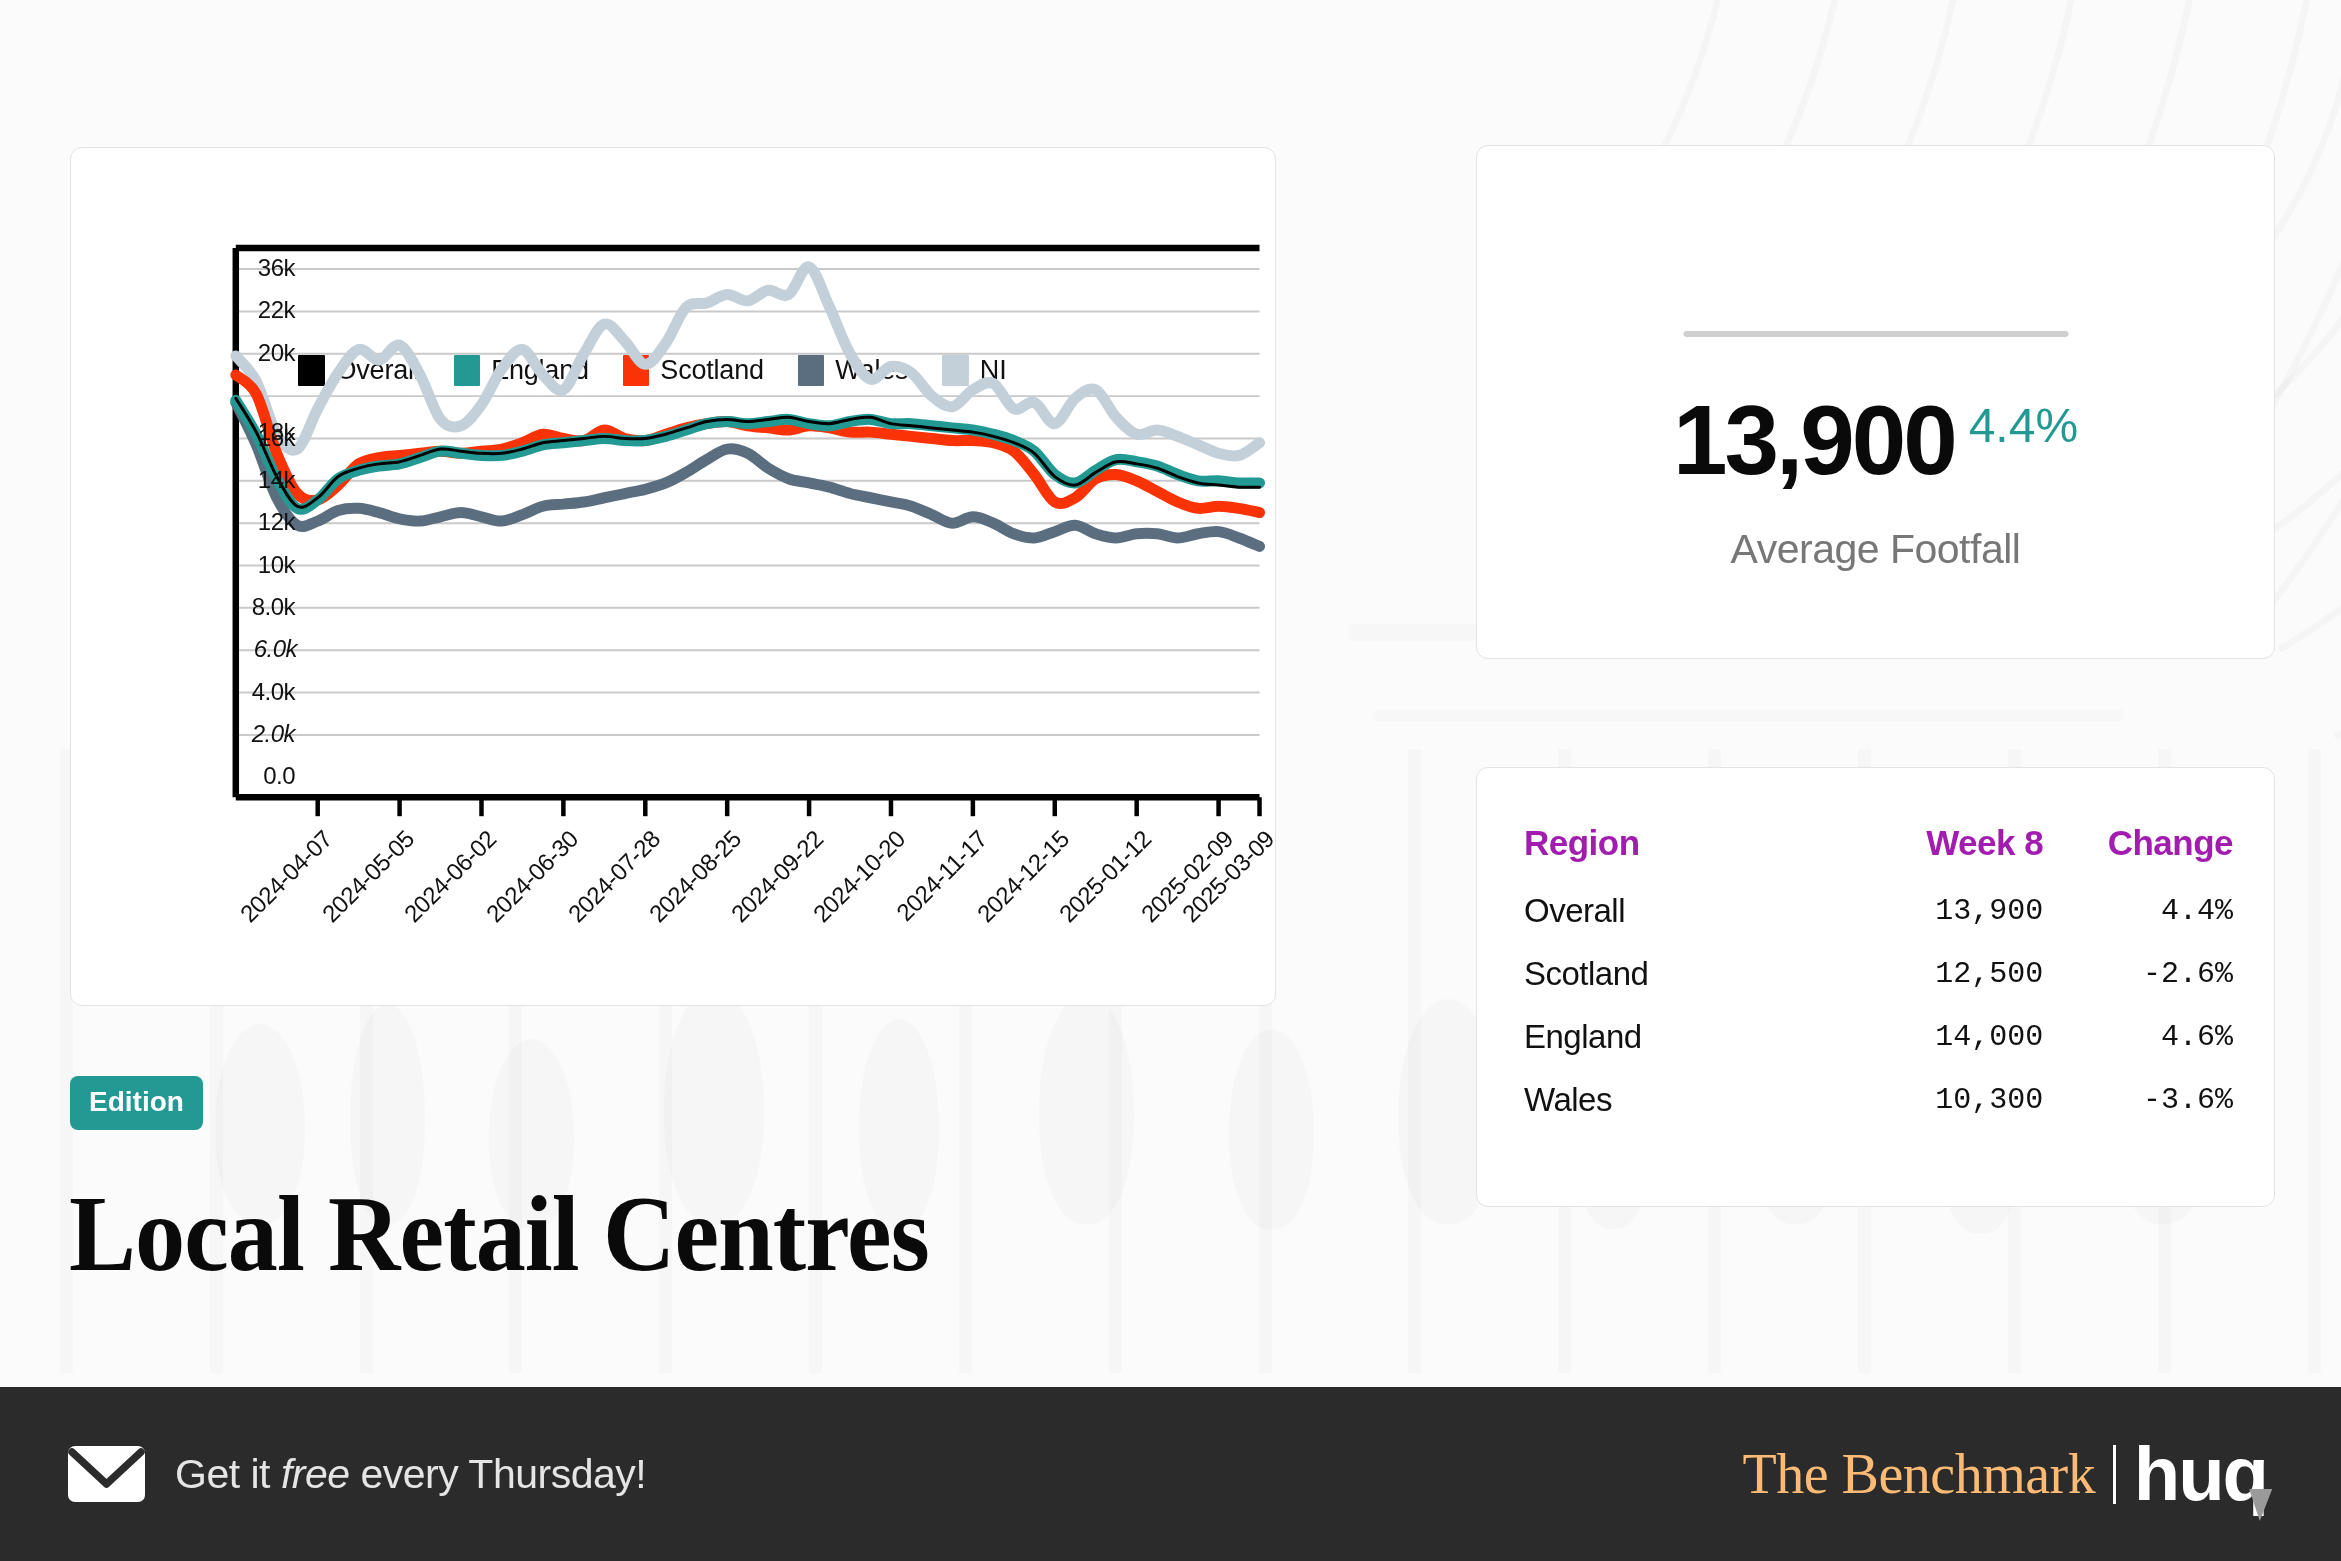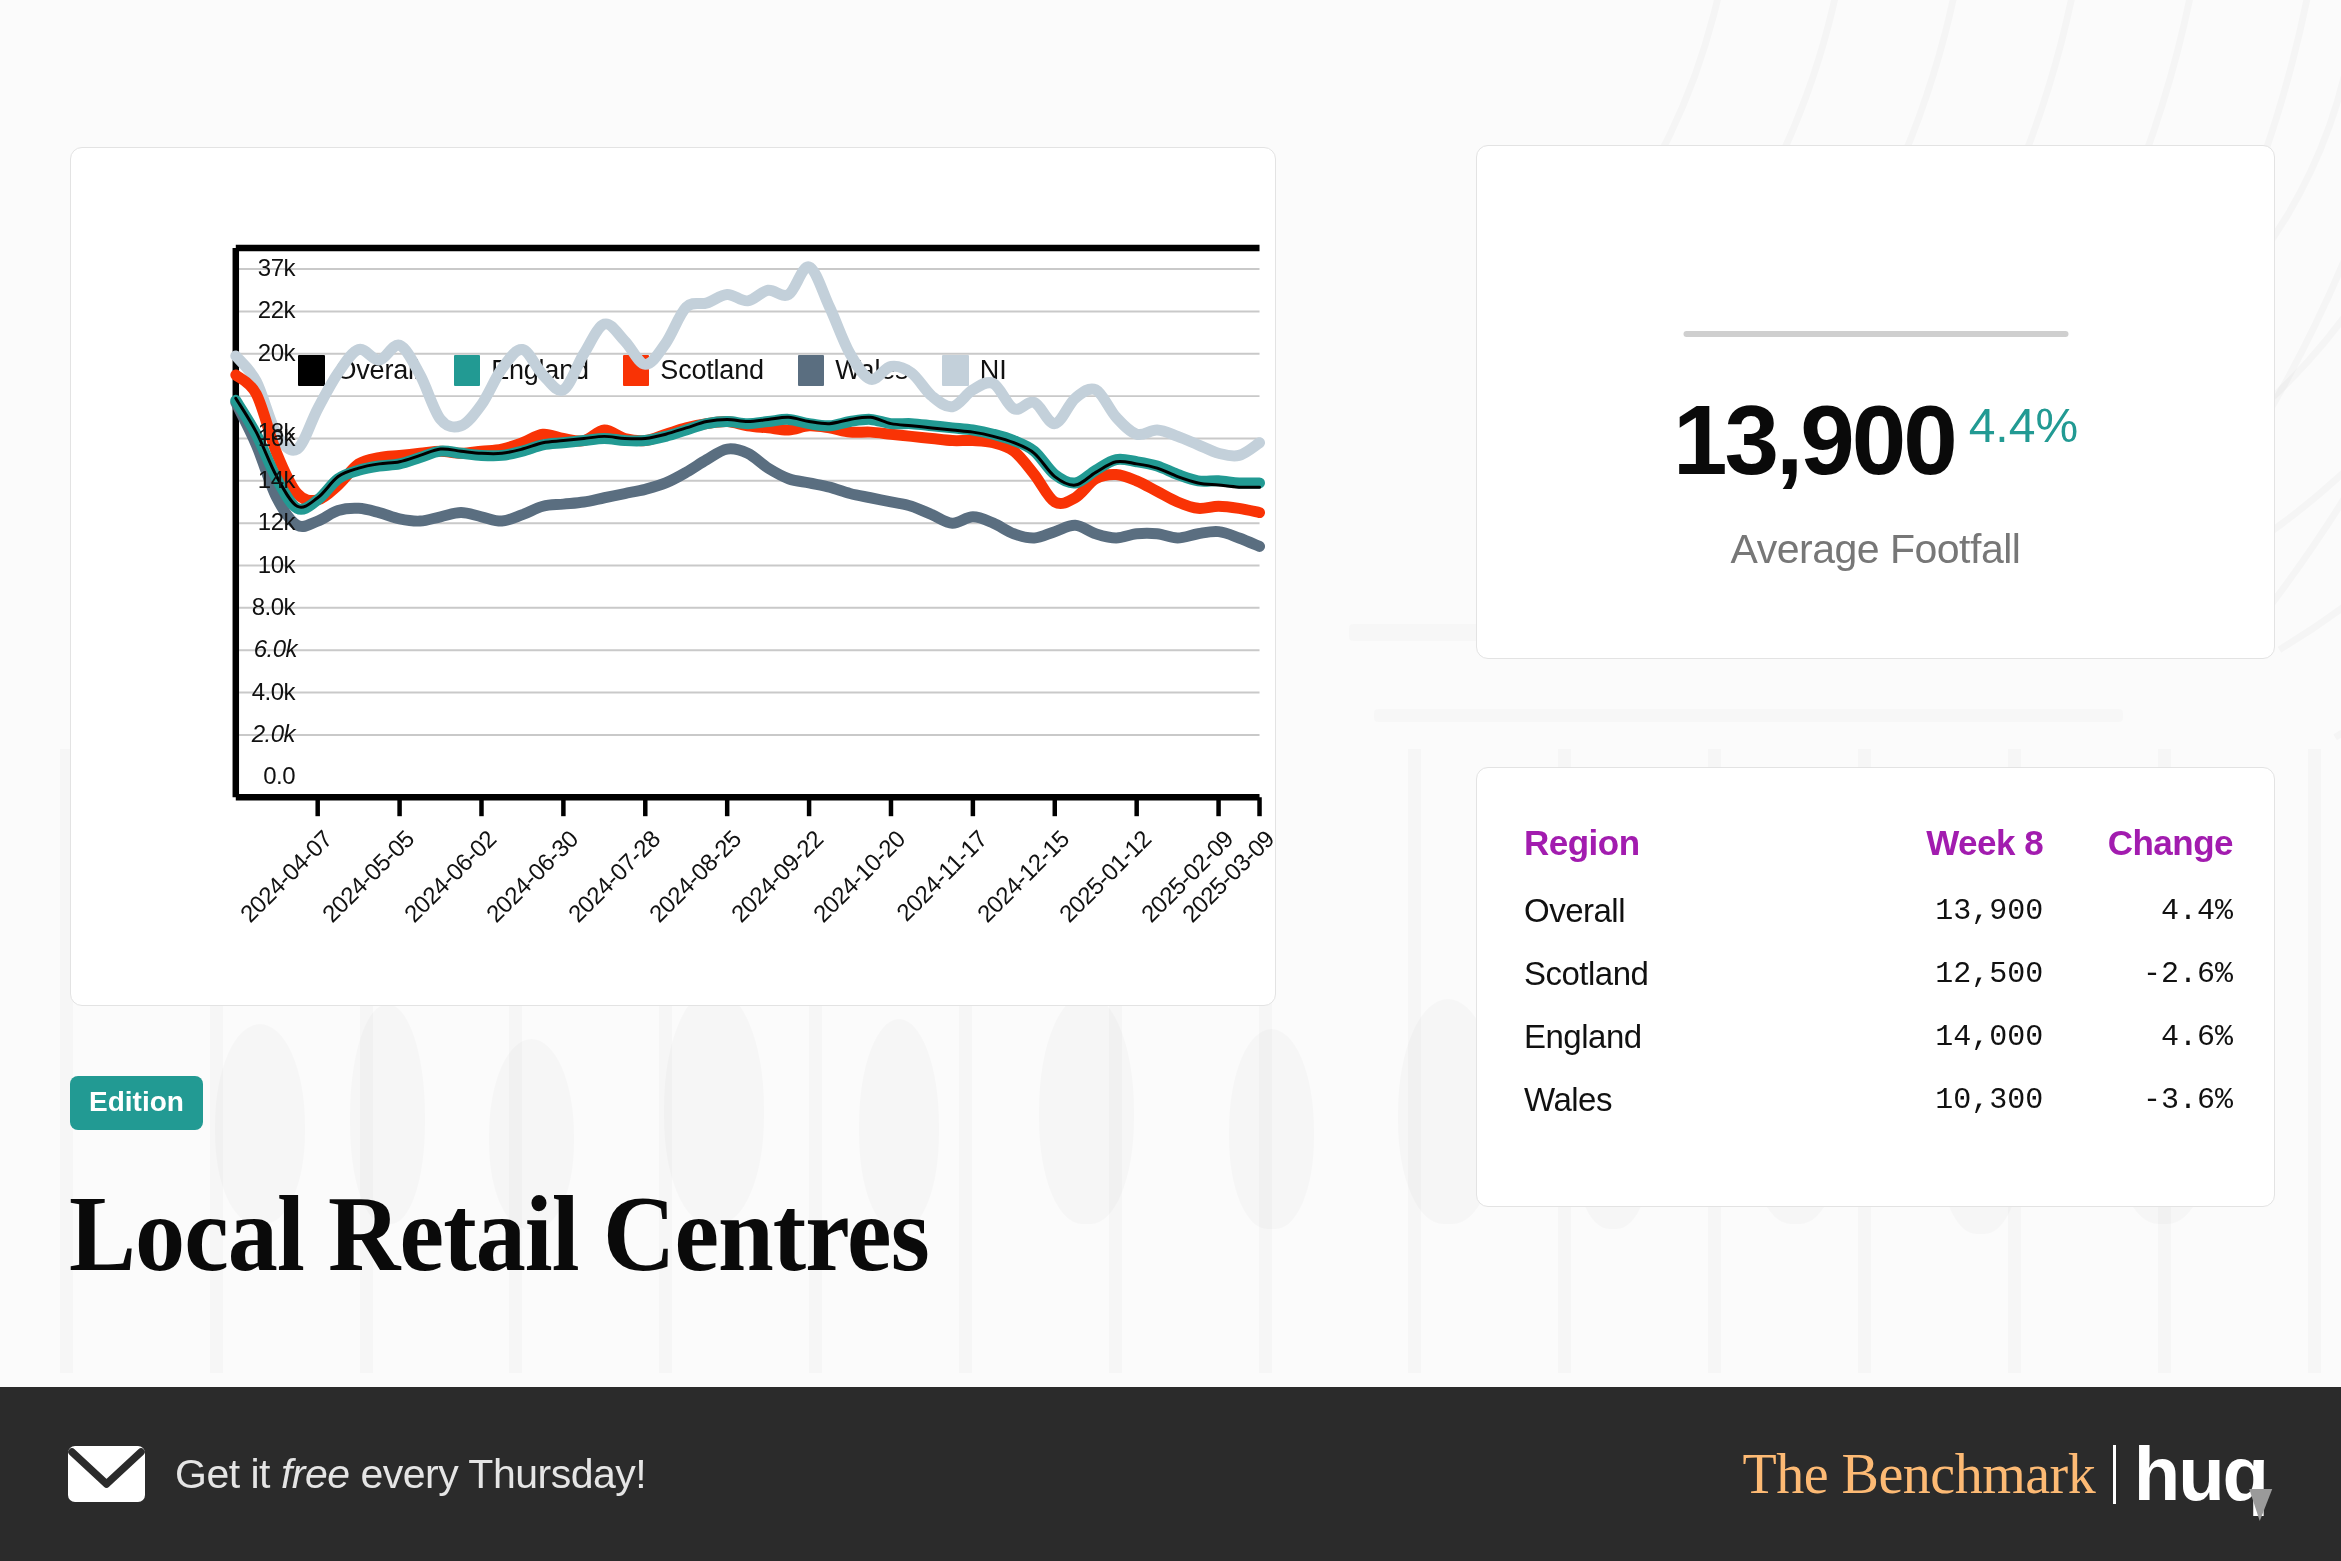--- a/index.html
+++ b/index.html
@@ -321,21 +321,21 @@
             <line x1="1970" y1="1300" x2="1970" y2="1338" stroke="#000" stroke-width="9"></line>
             <line x1="2134" y1="1300" x2="2134" y2="1338" stroke="#000" stroke-width="9"></line>
             <line x1="2298" y1="1300" x2="2298" y2="1338" stroke="#000" stroke-width="9"></line>
             <line x1="2380" y1="1300" x2="2380" y2="1338" stroke="#000" stroke-width="9"></line>
             <path d="M 330.0 416.2 C 336.8 424.7, 357.3 441.0, 371.0 467.1 C 384.7 493.3, 398.3 550.5, 412.0 573.1 C 425.7 595.7, 439.3 611.3, 453.0 602.8 C 466.7 594.3, 480.3 547.7, 494.0 522.2 C 507.7 496.8, 521.3 469.9, 535.0 450.2 C 548.7 430.4, 562.3 407.8, 576.0 403.5 C 589.7 399.3, 603.3 426.1, 617.0 424.7 C 630.7 423.3, 644.3 390.1, 658.0 395.0 C 671.7 400.0, 685.3 429.7, 699.0 454.4 C 712.7 479.1, 726.3 526.5, 740.0 543.4 C 753.7 560.4, 767.3 561.1, 781.0 556.2 C 794.7 551.2, 808.3 532.8, 822.0 513.8 C 835.7 494.7, 849.3 460.1, 863.0 441.7 C 876.7 423.3, 890.3 401.4, 904.0 403.5 C 917.7 405.6, 931.3 441.0, 945.0 454.4 C 958.7 467.8, 972.3 491.1, 986.0 484.1 C 999.7 477.0, 1013.3 433.9, 1027.0 412.0 C 1040.7 390.1, 1054.3 356.9, 1068.0 352.6 C 1081.7 348.4, 1095.3 373.1, 1109.0 386.6 C 1122.7 400.0, 1136.3 432.5, 1150.0 433.2 C 1163.7 433.9, 1177.3 409.9, 1191.0 390.8 C 1204.7 371.7, 1218.3 332.1, 1232.0 318.7 C 1245.7 305.3, 1259.3 314.5, 1273.0 310.2 C 1286.7 306.0, 1300.3 294.0, 1314.0 293.3 C 1327.7 292.6, 1341.3 307.4, 1355.0 306.0 C 1368.7 304.6, 1382.3 286.9, 1396.0 284.8 C 1409.7 282.7, 1423.3 301.1, 1437.0 293.3 C 1450.7 285.5, 1464.3 233.9, 1478.0 238.2 C 1491.7 242.4, 1505.3 289.7, 1519.0 318.7 C 1532.7 347.7, 1546.3 388.0, 1560.0 412.0 C 1573.7 436.0, 1587.3 458.6, 1601.0 462.9 C 1614.7 467.1, 1628.3 439.6, 1642.0 437.4 C 1655.7 435.3, 1669.3 440.3, 1683.0 450.2 C 1696.7 460.1, 1710.3 485.5, 1724.0 496.8 C 1737.7 508.1, 1751.3 520.1, 1765.0 518.0 C 1778.7 515.9, 1792.3 491.9, 1806.0 484.1 C 1819.7 476.3, 1833.3 465.0, 1847.0 471.4 C 1860.7 477.7, 1874.3 515.9, 1888.0 522.2 C 1901.7 528.6, 1915.3 504.6, 1929.0 509.5 C 1942.7 514.5, 1956.3 553.3, 1970.0 551.9 C 1983.7 550.5, 1997.3 512.3, 2011.0 501.0 C 2024.7 489.7, 2038.3 477.7, 2052.0 484.1 C 2065.7 490.4, 2079.3 524.4, 2093.0 539.2 C 2106.7 554.0, 2120.3 568.9, 2134.0 573.1 C 2147.7 577.4, 2161.3 563.9, 2175.0 564.6 C 2188.7 565.3, 2202.3 572.4, 2216.0 577.4 C 2229.7 582.3, 2243.3 588.7, 2257.0 594.3 C 2270.7 600.0, 2284.3 607.7, 2298.0 611.3 C 2311.7 614.8, 2325.3 619.1, 2339.0 615.5 C 2352.7 612.0, 2373.2 594.3, 2380.0 590.1" fill="none" stroke="#c3d0da" stroke-width="22" stroke-linecap="round" stroke-linejoin="round"></path>
             <path d="M 330.0 509.5 C 336.8 523.7, 357.3 562.5, 371.0 594.3 C 384.7 626.1, 398.3 673.5, 412.0 700.3 C 425.7 727.2, 439.3 747.7, 453.0 755.4 C 466.7 763.2, 480.3 751.9, 494.0 747.0 C 507.7 742.0, 521.3 730.0, 535.0 725.8 C 548.7 721.5, 562.3 720.8, 576.0 721.5 C 589.7 722.2, 603.3 726.5, 617.0 730.0 C 630.7 733.5, 644.3 739.9, 658.0 742.7 C 671.7 745.5, 685.3 747.7, 699.0 747.0 C 712.7 746.3, 726.3 741.3, 740.0 738.5 C 753.7 735.7, 767.3 730.0, 781.0 730.0 C 794.7 730.0, 808.3 735.7, 822.0 738.5 C 835.7 741.3, 849.3 747.7, 863.0 747.0 C 876.7 746.3, 890.3 739.2, 904.0 734.2 C 917.7 729.3, 931.3 720.8, 945.0 717.3 C 958.7 713.7, 972.3 714.5, 986.0 713.0 C 999.7 711.6, 1013.3 710.9, 1027.0 708.8 C 1040.7 706.7, 1054.3 703.1, 1068.0 700.3 C 1081.7 697.5, 1095.3 694.7, 1109.0 691.8 C 1122.7 689.0, 1136.3 686.9, 1150.0 683.4 C 1163.7 679.8, 1177.3 676.3, 1191.0 670.6 C 1204.7 665.0, 1218.3 657.2, 1232.0 649.4 C 1245.7 641.7, 1259.3 631.8, 1273.0 624.0 C 1286.7 616.2, 1300.3 604.9, 1314.0 602.8 C 1327.7 600.7, 1341.3 604.9, 1355.0 611.3 C 1368.7 617.6, 1382.3 632.5, 1396.0 641.0 C 1409.7 649.4, 1423.3 657.2, 1437.0 662.2 C 1450.7 667.1, 1464.3 667.8, 1478.0 670.6 C 1491.7 673.5, 1505.3 675.6, 1519.0 679.1 C 1532.7 682.7, 1546.3 688.3, 1560.0 691.8 C 1573.7 695.4, 1587.3 697.5, 1601.0 700.3 C 1614.7 703.1, 1628.3 706.0, 1642.0 708.8 C 1655.7 711.6, 1669.3 713.0, 1683.0 717.3 C 1696.7 721.5, 1710.3 728.6, 1724.0 734.2 C 1737.7 739.9, 1751.3 750.5, 1765.0 751.2 C 1778.7 751.9, 1792.3 738.5, 1806.0 738.5 C 1819.7 738.5, 1833.3 745.5, 1847.0 751.2 C 1860.7 756.9, 1874.3 767.5, 1888.0 772.4 C 1901.7 777.3, 1915.3 781.6, 1929.0 780.9 C 1942.7 780.2, 1956.3 772.4, 1970.0 768.2 C 1983.7 763.9, 1997.3 754.7, 2011.0 755.4 C 2024.7 756.1, 2038.3 768.2, 2052.0 772.4 C 2065.7 776.6, 2079.3 780.9, 2093.0 780.9 C 2106.7 780.9, 2120.3 773.8, 2134.0 772.4 C 2147.7 771.0, 2161.3 771.0, 2175.0 772.4 C 2188.7 773.8, 2202.3 780.9, 2216.0 780.9 C 2229.7 780.9, 2243.3 774.5, 2257.0 772.4 C 2270.7 770.3, 2284.3 766.7, 2298.0 768.2 C 2311.7 769.6, 2325.3 775.9, 2339.0 780.9 C 2352.7 785.8, 2373.2 795.0, 2380.0 797.8" fill="none" stroke="#5a6e80" stroke-width="22" stroke-linecap="round" stroke-linejoin="round"></path>
             <path d="M 330.0 454.4 C 336.8 460.8, 357.3 466.4, 371.0 492.6 C 384.7 518.7, 398.3 578.1, 412.0 611.3 C 425.7 644.5, 439.3 676.3, 453.0 691.8 C 466.7 707.4, 480.3 707.4, 494.0 704.6 C 507.7 701.7, 521.3 686.9, 535.0 674.9 C 548.7 662.9, 562.3 641.7, 576.0 632.5 C 589.7 623.3, 603.3 622.6, 617.0 619.8 C 630.7 616.9, 644.3 616.9, 658.0 615.5 C 671.7 614.1, 685.3 612.7, 699.0 611.3 C 712.7 609.9, 726.3 607.0, 740.0 607.0 C 753.7 607.0, 767.3 611.3, 781.0 611.3 C 794.7 611.3, 808.3 608.5, 822.0 607.0 C 835.7 605.6, 849.3 605.6, 863.0 602.8 C 876.7 600.0, 890.3 595.0, 904.0 590.1 C 917.7 585.1, 931.3 574.5, 945.0 573.1 C 958.7 571.7, 972.3 579.5, 986.0 581.6 C 999.7 583.7, 1013.3 588.7, 1027.0 585.8 C 1040.7 583.0, 1054.3 565.3, 1068.0 564.6 C 1081.7 563.9, 1095.3 578.1, 1109.0 581.6 C 1122.7 585.1, 1136.3 587.3, 1150.0 585.8 C 1163.7 584.4, 1177.3 577.4, 1191.0 573.1 C 1204.7 568.9, 1218.3 563.9, 1232.0 560.4 C 1245.7 556.9, 1259.3 554.0, 1273.0 551.9 C 1286.7 549.8, 1300.3 547.0, 1314.0 547.7 C 1327.7 548.4, 1341.3 554.0, 1355.0 556.2 C 1368.7 558.3, 1382.3 559.0, 1396.0 560.4 C 1409.7 561.8, 1423.3 565.3, 1437.0 564.6 C 1450.7 563.9, 1464.3 556.9, 1478.0 556.2 C 1491.7 555.5, 1505.3 558.3, 1519.0 560.4 C 1532.7 562.5, 1546.3 567.5, 1560.0 568.9 C 1573.7 570.3, 1587.3 568.2, 1601.0 568.9 C 1614.7 569.6, 1628.3 571.7, 1642.0 573.1 C 1655.7 574.5, 1669.3 575.9, 1683.0 577.4 C 1696.7 578.8, 1710.3 580.2, 1724.0 581.6 C 1737.7 583.0, 1751.3 585.1, 1765.0 585.8 C 1778.7 586.5, 1792.3 585.1, 1806.0 585.8 C 1819.7 586.5, 1833.3 586.5, 1847.0 590.1 C 1860.7 593.6, 1874.3 596.4, 1888.0 607.0 C 1901.7 617.6, 1915.3 636.7, 1929.0 653.7 C 1942.7 670.6, 1956.3 701.0, 1970.0 708.8 C 1983.7 716.6, 1997.3 708.1, 2011.0 700.3 C 2024.7 692.5, 2038.3 669.9, 2052.0 662.2 C 2065.7 654.4, 2079.3 653.0, 2093.0 653.7 C 2106.7 654.4, 2120.3 660.7, 2134.0 666.4 C 2147.7 672.1, 2161.3 680.5, 2175.0 687.6 C 2188.7 694.7, 2202.3 703.1, 2216.0 708.8 C 2229.7 714.5, 2243.3 720.1, 2257.0 721.5 C 2270.7 722.9, 2284.3 717.3, 2298.0 717.3 C 2311.7 717.3, 2325.3 719.4, 2339.0 721.5 C 2352.7 723.6, 2373.2 728.6, 2380.0 730.0" fill="none" stroke="#f93305" stroke-width="22" stroke-linecap="round" stroke-linejoin="round"></path>
             <path d="M 330.0 505.3 C 336.8 516.6, 357.3 547.0, 371.0 573.1 C 384.7 599.3, 398.3 637.4, 412.0 662.2 C 425.7 686.9, 439.3 714.5, 453.0 721.5 C 466.7 728.6, 480.3 714.5, 494.0 704.6 C 507.7 694.7, 521.3 672.1, 535.0 662.2 C 548.7 652.3, 562.3 649.4, 576.0 645.2 C 589.7 641.0, 603.3 638.8, 617.0 636.7 C 630.7 634.6, 644.3 635.3, 658.0 632.5 C 671.7 629.7, 685.3 624.0, 699.0 619.8 C 712.7 615.5, 726.3 608.5, 740.0 607.0 C 753.7 605.6, 767.3 609.9, 781.0 611.3 C 794.7 612.7, 808.3 614.8, 822.0 615.5 C 835.7 616.2, 849.3 616.9, 863.0 615.5 C 876.7 614.1, 890.3 610.6, 904.0 607.0 C 917.7 603.5, 931.3 597.1, 945.0 594.3 C 958.7 591.5, 972.3 591.5, 986.0 590.1 C 999.7 588.7, 1013.3 587.3, 1027.0 585.8 C 1040.7 584.4, 1054.3 581.6, 1068.0 581.6 C 1081.7 581.6, 1095.3 585.1, 1109.0 585.8 C 1122.7 586.5, 1136.3 587.3, 1150.0 585.8 C 1163.7 584.4, 1177.3 580.9, 1191.0 577.4 C 1204.7 573.8, 1218.3 568.9, 1232.0 564.6 C 1245.7 560.4, 1259.3 554.7, 1273.0 551.9 C 1286.7 549.1, 1300.3 547.7, 1314.0 547.7 C 1327.7 547.7, 1341.3 551.9, 1355.0 551.9 C 1368.7 551.9, 1382.3 549.1, 1396.0 547.7 C 1409.7 546.3, 1423.3 542.7, 1437.0 543.4 C 1450.7 544.1, 1464.3 549.8, 1478.0 551.9 C 1491.7 554.0, 1505.3 556.9, 1519.0 556.2 C 1532.7 555.5, 1546.3 549.8, 1560.0 547.7 C 1573.7 545.6, 1587.3 542.7, 1601.0 543.4 C 1614.7 544.1, 1628.3 550.5, 1642.0 551.9 C 1655.7 553.3, 1669.3 551.2, 1683.0 551.9 C 1696.7 552.6, 1710.3 554.7, 1724.0 556.2 C 1737.7 557.6, 1751.3 559.0, 1765.0 560.4 C 1778.7 561.8, 1792.3 562.5, 1806.0 564.6 C 1819.7 566.8, 1833.3 569.6, 1847.0 573.1 C 1860.7 576.7, 1874.3 580.2, 1888.0 585.8 C 1901.7 591.5, 1915.3 595.7, 1929.0 607.0 C 1942.7 618.3, 1956.3 643.1, 1970.0 653.7 C 1983.7 664.3, 1997.3 672.1, 2011.0 670.6 C 2024.7 669.2, 2038.3 653.0, 2052.0 645.2 C 2065.7 637.4, 2079.3 626.8, 2093.0 624.0 C 2106.7 621.2, 2120.3 626.1, 2134.0 628.2 C 2147.7 630.4, 2161.3 632.5, 2175.0 636.7 C 2188.7 641.0, 2202.3 648.7, 2216.0 653.7 C 2229.7 658.6, 2243.3 664.3, 2257.0 666.4 C 2270.7 668.5, 2284.3 665.7, 2298.0 666.4 C 2311.7 667.1, 2325.3 669.9, 2339.0 670.6 C 2352.7 671.3, 2373.2 670.6, 2380.0 670.6" fill="none" stroke="#229a93" stroke-width="22" stroke-linecap="round" stroke-linejoin="round"></path>
             <path d="M 330.0 501.0 C 336.8 512.3, 357.3 542.7, 371.0 568.9 C 384.7 595.0, 398.3 633.2, 412.0 657.9 C 425.7 682.7, 439.3 710.2, 453.0 717.3 C 466.7 724.3, 480.3 710.2, 494.0 700.3 C 507.7 690.4, 521.3 667.8, 535.0 657.9 C 548.7 648.0, 562.3 645.2, 576.0 641.0 C 589.7 636.7, 603.3 634.6, 617.0 632.5 C 630.7 630.4, 644.3 631.1, 658.0 628.2 C 671.7 625.4, 685.3 619.8, 699.0 615.5 C 712.7 611.3, 726.3 604.2, 740.0 602.8 C 753.7 601.4, 767.3 605.6, 781.0 607.0 C 794.7 608.5, 808.3 610.6, 822.0 611.3 C 835.7 612.0, 849.3 612.7, 863.0 611.3 C 876.7 609.9, 890.3 606.3, 904.0 602.8 C 917.7 599.3, 931.3 592.9, 945.0 590.1 C 958.7 587.3, 972.3 587.3, 986.0 585.8 C 999.7 584.4, 1013.3 583.0, 1027.0 581.6 C 1040.7 580.2, 1054.3 577.4, 1068.0 577.4 C 1081.7 577.4, 1095.3 580.9, 1109.0 581.6 C 1122.7 582.3, 1136.3 583.0, 1150.0 581.6 C 1163.7 580.2, 1177.3 576.7, 1191.0 573.1 C 1204.7 569.6, 1218.3 564.6, 1232.0 560.4 C 1245.7 556.2, 1259.3 550.5, 1273.0 547.7 C 1286.7 544.9, 1300.3 543.4, 1314.0 543.4 C 1327.7 543.4, 1341.3 547.7, 1355.0 547.7 C 1368.7 547.7, 1382.3 544.9, 1396.0 543.4 C 1409.7 542.0, 1423.3 538.5, 1437.0 539.2 C 1450.7 539.9, 1464.3 545.6, 1478.0 547.7 C 1491.7 549.8, 1505.3 552.6, 1519.0 551.9 C 1532.7 551.2, 1546.3 545.6, 1560.0 543.4 C 1573.7 541.3, 1587.3 537.8, 1601.0 539.2 C 1614.7 540.6, 1628.3 549.1, 1642.0 551.9 C 1655.7 554.7, 1669.3 554.7, 1683.0 556.2 C 1696.7 557.6, 1710.3 559.0, 1724.0 560.4 C 1737.7 561.8, 1751.3 563.2, 1765.0 564.6 C 1778.7 566.1, 1792.3 566.8, 1806.0 568.9 C 1819.7 571.0, 1833.3 573.8, 1847.0 577.4 C 1860.7 580.9, 1874.3 584.4, 1888.0 590.1 C 1901.7 595.7, 1915.3 600.0, 1929.0 611.3 C 1942.7 622.6, 1956.3 647.3, 1970.0 657.9 C 1983.7 668.5, 1997.3 676.3, 2011.0 674.9 C 2024.7 673.5, 2038.3 657.2, 2052.0 649.4 C 2065.7 641.7, 2079.3 631.1, 2093.0 628.2 C 2106.7 625.4, 2120.3 630.4, 2134.0 632.5 C 2147.7 634.6, 2161.3 636.7, 2175.0 641.0 C 2188.7 645.2, 2202.3 653.0, 2216.0 657.9 C 2229.7 662.9, 2243.3 667.8, 2257.0 670.6 C 2270.7 673.5, 2284.3 673.5, 2298.0 674.9 C 2311.7 676.3, 2325.3 678.4, 2339.0 679.1 C 2352.7 679.8, 2373.2 679.1, 2380.0 679.1" fill="none" stroke="#000000" stroke-width="6" stroke-linecap="round" stroke-linejoin="round"></path>
           </svg>
-      <div class="ytick" style="right: 1052px; top: 106px;">37k</div>
+      <div class="ytick" style="right: 1052px; top: 106px;">36k</div>
           <div class="ytick" style="right: 1052px; top: 148px;">22k</div>
           <div class="ytick" style="right: 1052px; top: 191px;">20k</div>
           <div class="ytick" style="right: 1052px; top: 243px; margin-top: 27px;">18k</div>
           <div class="ytick" style="right: 1052px; top: 276px;">16k</div>
           <div class="ytick" style="right: 1052px; top: 318px;">14k</div>
           <div class="ytick" style="right: 1052px; top: 360px;">12k</div>
           <div class="ytick" style="right: 1052px; top: 403px;">10k</div>
           <div class="ytick" style="right: 1052px; top: 445px;">8.0k</div>
           <div class="ytick" style="right: 1050px; top: 487px; font-style: italic;">6.0k</div>
           <div class="ytick" style="right: 1052px; top: 530px;">4.0k</div>

